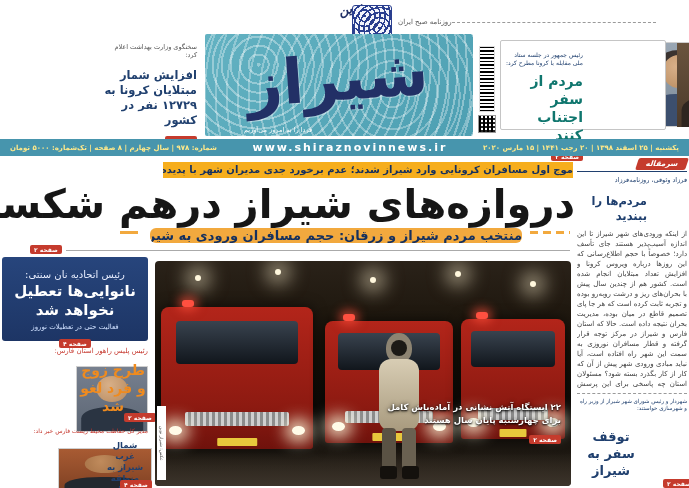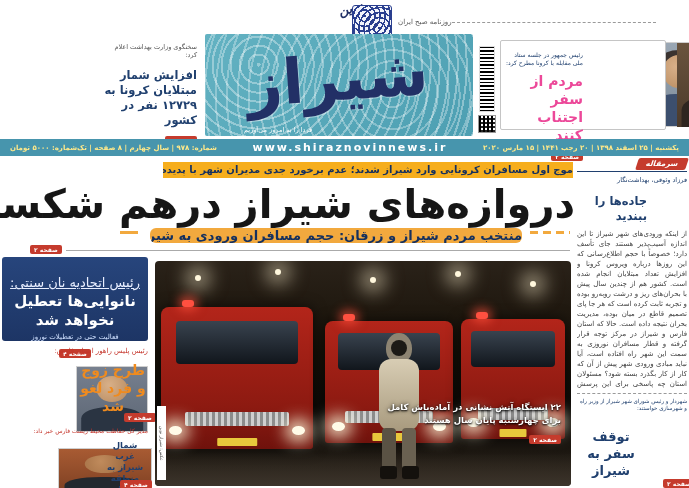--- a/index.html
+++ b/index.html
@@ -72,42 +72,42 @@
         repeating-linear-gradient(0deg,rgba(0,0,0,.85) 0 2px,rgba(0,0,0,0) 2px 4px),
         repeating-linear-gradient(90deg,#000 0 2px,#fff 2px 4px);border:1px solid #999;"></div>
 
   <div class="abs" style="left:500px;top:40px;width:166px;height:90px;border:1px solid #c5c5c5;border-radius:2px;background:#fff;">
     <div class="abs portrait" style="left:88px;top:2px;width:76px;height:84px;--suit:#2e2620;background:linear-gradient(180deg,#6a543e,#4b3a2a);border:none;">
 
       <span class="body"></span>
     </div>
     <div class="abs" style="right:82px;left:5px;top:10px;text-align:right;">
       <div class="navy" style="font-size:6px;line-height:8px;margin-bottom:5px;">رئیس جمهور در جلسه ستاد ملی مقابله با کرونا مطرح کرد:</div>
-      <div style="font-size:14px;font-weight:bold;color:#ec4899;line-height:18px;">مردم از سفر اجتناب کنند</div>
+      <div style="font-size:14px;font-weight:bold;color:#0f766e;line-height:18px;">مردم از سفر اجتناب کنند</div>
       <span class="tag" style="margin-top:5px;">صفحه ۲</span>
     </div>
   </div>
 
   <div class="abs" style="left:0;top:139px;width:689px;height:17px;background:#4795ad;display:flex;align-items:center;justify-content:space-between;padding:0 10px;">
     <span style="font-size:7px;color:#ffe98a;font-weight:bold;">یکشنبه | ۲۵ اسفند ۱۳۹۸ | ۲۰ رجب ۱۴۴۱ | ۱۵ مارس ۲۰۲۰</span>
     <span style="font-size:11px;color:#ffffff;font-weight:bold;letter-spacing:2px;direction:ltr;">www.shiraznovinnews.ir</span>
     <span style="font-size:7px;color:#ffe98a;font-weight:bold;">شماره: ۹۷۸ | سال چهارم | ۸ صفحه | تک‌شماره: ۵۰۰۰ تومان</span>
   </div>
 
   <div class="abs kickbar" style="left:163px;top:162px;width:410px;height:16px;font-size:10px;line-height:16px;">موج اول مسافران کرونایی وارد شیراز شدند؛ عدم برخورد جدی مدیران شهر با پدیده سفر</div>
   <div class="abs" style="left:40px;top:176px;width:535px;height:56px;text-align:center;font-size:40px;font-weight:900;color:#161616;line-height:56px;letter-spacing:-1px;white-space:nowrap;">دروازه‌های شیراز درهم شکست</div>
   <div class="abs" style="left:120px;top:231px;width:18px;height:3px;background:#f2a93e;"></div>
   <div class="abs kickbar" style="left:150px;top:228px;width:372px;height:15px;background:#f2a93e;font-size:13px;line-height:15px;border-radius:6px;">منتخب مردم شیراز و زرقان: حجم مسافران ورودی به شیراز نگران کننده است</div>
   <div class="abs" style="left:530px;top:231px;width:40px;height:3px;background:
         repeating-linear-gradient(90deg,#f2a93e 0 8px,rgba(0,0,0,0) 8px 13px);"></div>
   <span class="tag abs" style="left:30px;top:245px;">صفحه ۲</span>
   <div class="abs" style="left:66px;top:250px;width:504px;height:1px;background:#aaa;"></div>
 
   <div class="abs" style="left:2px;top:257px;width:146px;height:84px;background:linear-gradient(180deg,#27457c,#1d3565);border-radius:3px;text-align:center;color:#fff;">
-    <div style="font-size:13px;margin-top:18px;color:#e8eeff;text-decoration:underline;">رئیس اتحادیه نان سنتی:</div>
+    <div style="font-size:10px;margin-top:12px;color:#e8eeff;">رئیس اتحادیه نان سنتی:</div>
     <div style="font-size:15px;font-weight:900;line-height:19px;margin-top:2px;">نانوایی‌ها تعطیل نخواهد شد</div>
     <div style="font-size:7px;margin-top:3px;color:#cfe0ff;">فعالیت حتی در تعطیلات نوروز</div>
     <span class="tag" style="margin-top:4px;">صفحه ۴</span>
   </div>
 
   <div class="abs" style="left:2px;top:347px;width:146px;height:77px;">
     <div style="font-size:7px;color:#c5352b;text-align:right;padding-left:4px;">رئیس پلیس راهور استان فارس:</div>
     <div class="abs portrait" style="left:0;top:11px;width:72px;height:66px;--suit:#2a3442;background:linear-gradient(180deg,#77808f,#5c6674);">
       <span class="face"></span>
       <span class="body"></span>
@@ -176,23 +176,23 @@
 
     <div class="abs" style="right:10px;top:140px;text-align:right;margin-left:43px;">
       <div class="phcap" style="font-size:8.5px;line-height:13px;">۲۲ ایستگاه آتش نشانی در آماده‌باش کامل</div>
       <div class="phcap" style="font-size:8.5px;line-height:13px;">برای چهارشنبه پایان سال هستند</div>
       <span class="tag" style="margin-top:4px;">صفحه ۲</span>
     </div>
   </div>
 
   <div class="abs" style="left:637px;top:158px;width:50px;height:12px;background:#c53b2d;color:#fff;font-size:7.5px;font-weight:bold;text-align:center;line-height:12px;transform:skewX(-18deg);border-radius:2px;">سرمقاله</div>
   <div class="abs" style="left:577px;top:171px;width:110px;height:1px;background:#20406f;"></div>
-  <div class="abs navy" style="left:577px;top:176px;width:110px;font-size:6.5px;text-align:right;">فرزاد وثوقی، بهداشت‌نگار</div>
-
-  <div class="abs navy" style="left:577px;top:194px;width:70px;font-size:11.5px;font-weight:900;line-height:15px;text-align:right;">جاده‌ها را ببندید</div>
+  <div class="abs navy" style="left:577px;top:176px;width:110px;font-size:6.5px;text-align:right;">فرزاد وثوقی، روزنامه‌فرزاد</div>
+
+  <div class="abs navy" style="left:577px;top:194px;width:70px;font-size:11.5px;font-weight:900;line-height:15px;text-align:right;">مردم‌ها را ببندید</div>
   <div class="abs" style="left:577px;top:229px;width:110px;height:160px;font-size:7px;line-height:10px;color:#3c3c3c;text-align:justify;overflow:hidden;">از اینکه ورودی‌های شهر شیراز تا این اندازه آسیب‌پذیر هستند جای تأسف دارد؛ خصوصاً با حجم اطلاع‌رسانی که این روزها درباره ویروس کرونا و افزایش تعداد مبتلایان انجام شده است. کشور هم از چندین سال پیش با بحران‌های ریز و درشت روبه‌رو بوده و تجربه ثابت کرده است که هر جا پای تصمیم قاطع در میان بوده، مدیریت بحران نتیجه داده است. حالا که استان فارس و شیراز در مرکز توجه قرار گرفته و قطار مسافران نوروزی به سمت این شهر راه افتاده است، آیا نباید مبادی ورودی شهر پیش از آن که کار از کار بگذرد بسته شود؟ مسئولان استان چه پاسخی برای این پرسش دارند و آیا نوروز این مهلت را می‌دهد؟</div>
   <div class="abs dotline" style="left:577px;top:393px;width:110px;height:1px;"></div>
 
   <div class="abs" style="left:577px;top:398px;width:110px;height:90px;">
     <div class="navy" style="font-size:5.5px;line-height:7px;text-align:right;">شهردار و رئیس شورای شهر شیراز از وزیر راه و شهرسازی خواستند:</div>
 
     <div class="abs navy" style="left:0;top:30px;width:68px;text-align:center;font-size:13px;font-weight:900;line-height:17px;">توقف سفر به شیراز</div>
     <span class="tag abs" style="left:86px;bottom:0;">صفحه ۲</span>
   </div>
 

